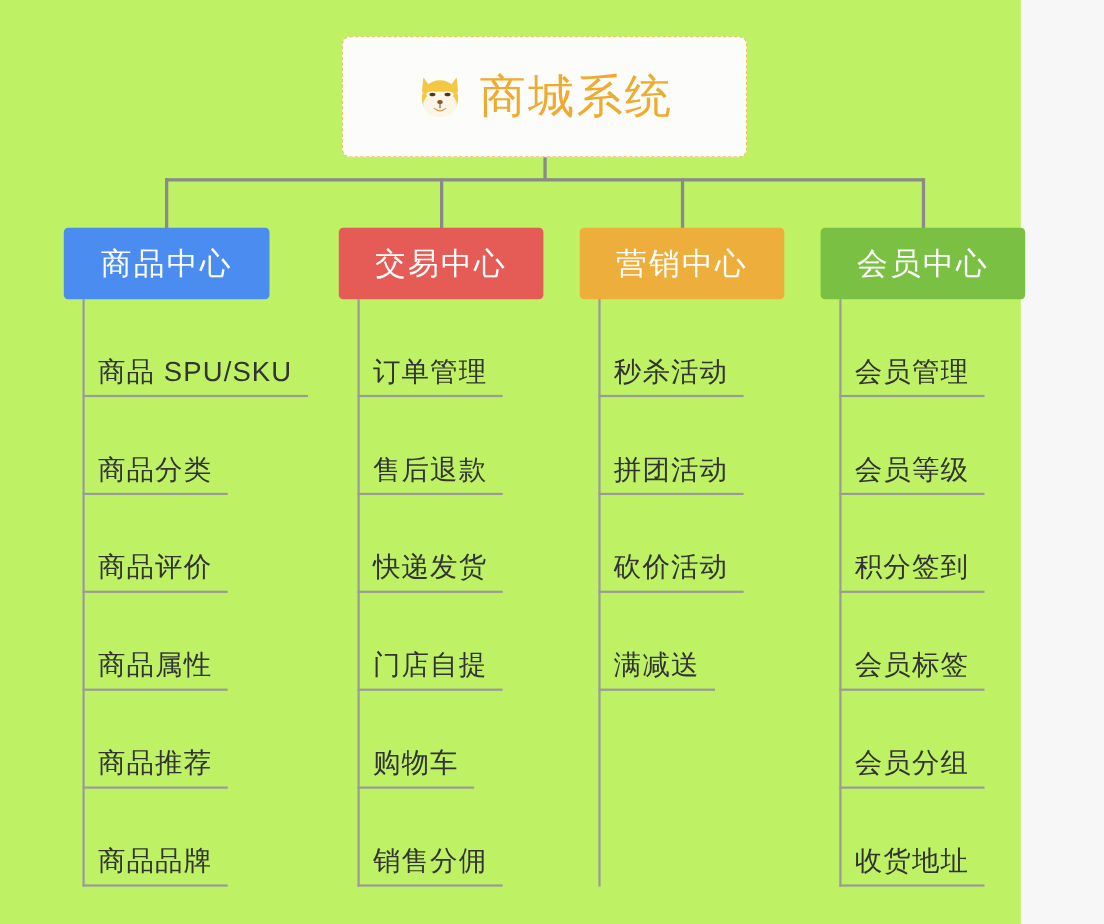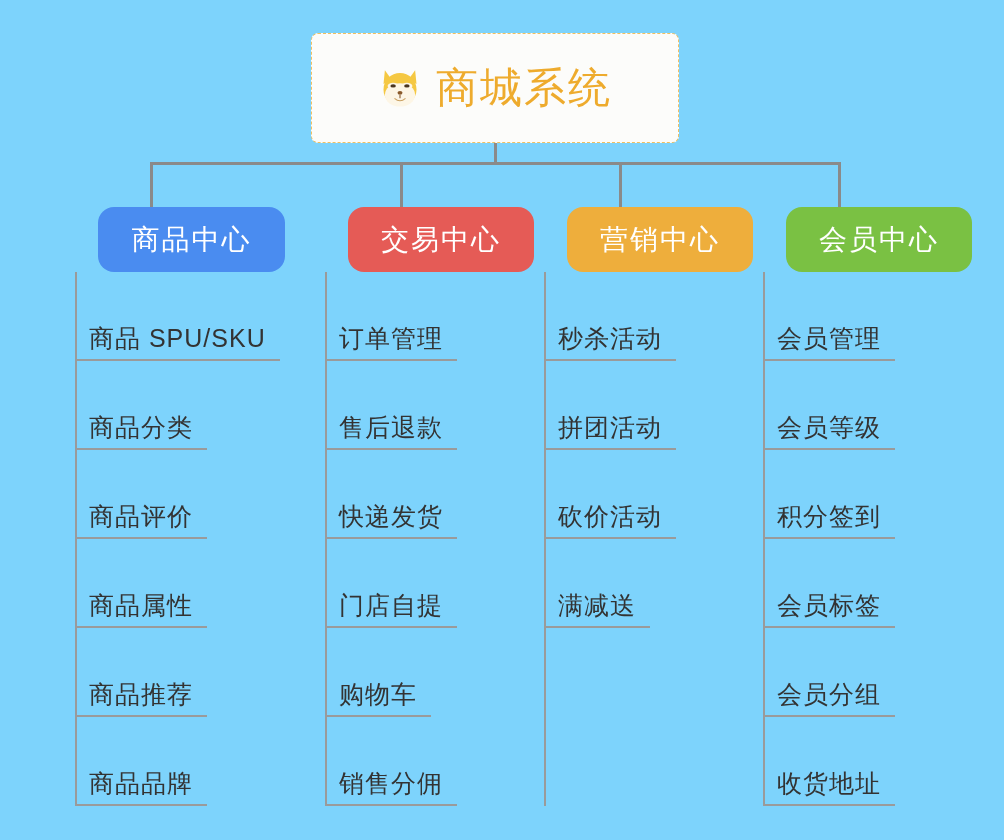--- a/index.html
+++ b/index.html
@@ -9,23 +9,23 @@
   }
   body {
     width: 1004px;
     height: 840px;
     font-family: "Liberation Sans", "DejaVu Sans", sans-serif;
     overflow: hidden;
     position: relative;
   }
   #canvas {
     position: relative;
-    width: 1004px;
+    width: 928px;
     height: 840px;
-    background: #7dd3fc;
+    background: #bef264;
   }
 
   
   .root-node {
     position: absolute;
     left: 311px;
     top: 33px;
     width: 368px;
     height: 110px;
     box-sizing: border-box;
@@ -65,29 +65,28 @@
   .column {
     position: absolute;
     top: 207px;
   }
   .cat-box {
     position: absolute;
     top: 0;
     left: 0;
     height: 65px;
     box-sizing: border-box;
-    border-radius: 16px;
+    border-radius: 4px;
     display: flex;
     align-items: center;
     justify-content: center;
     color: #ffffff;
     font-size: 28px;
     letter-spacing: 2px;
     white-space: nowrap;
-    margin-left: 40px;
   }
   .trunk {
     position: absolute;
     width: 2px;
     background: #9a9a9a;
     top: 65px;
   }
   .leaf-list {
     position: absolute;
     top: 65px;

